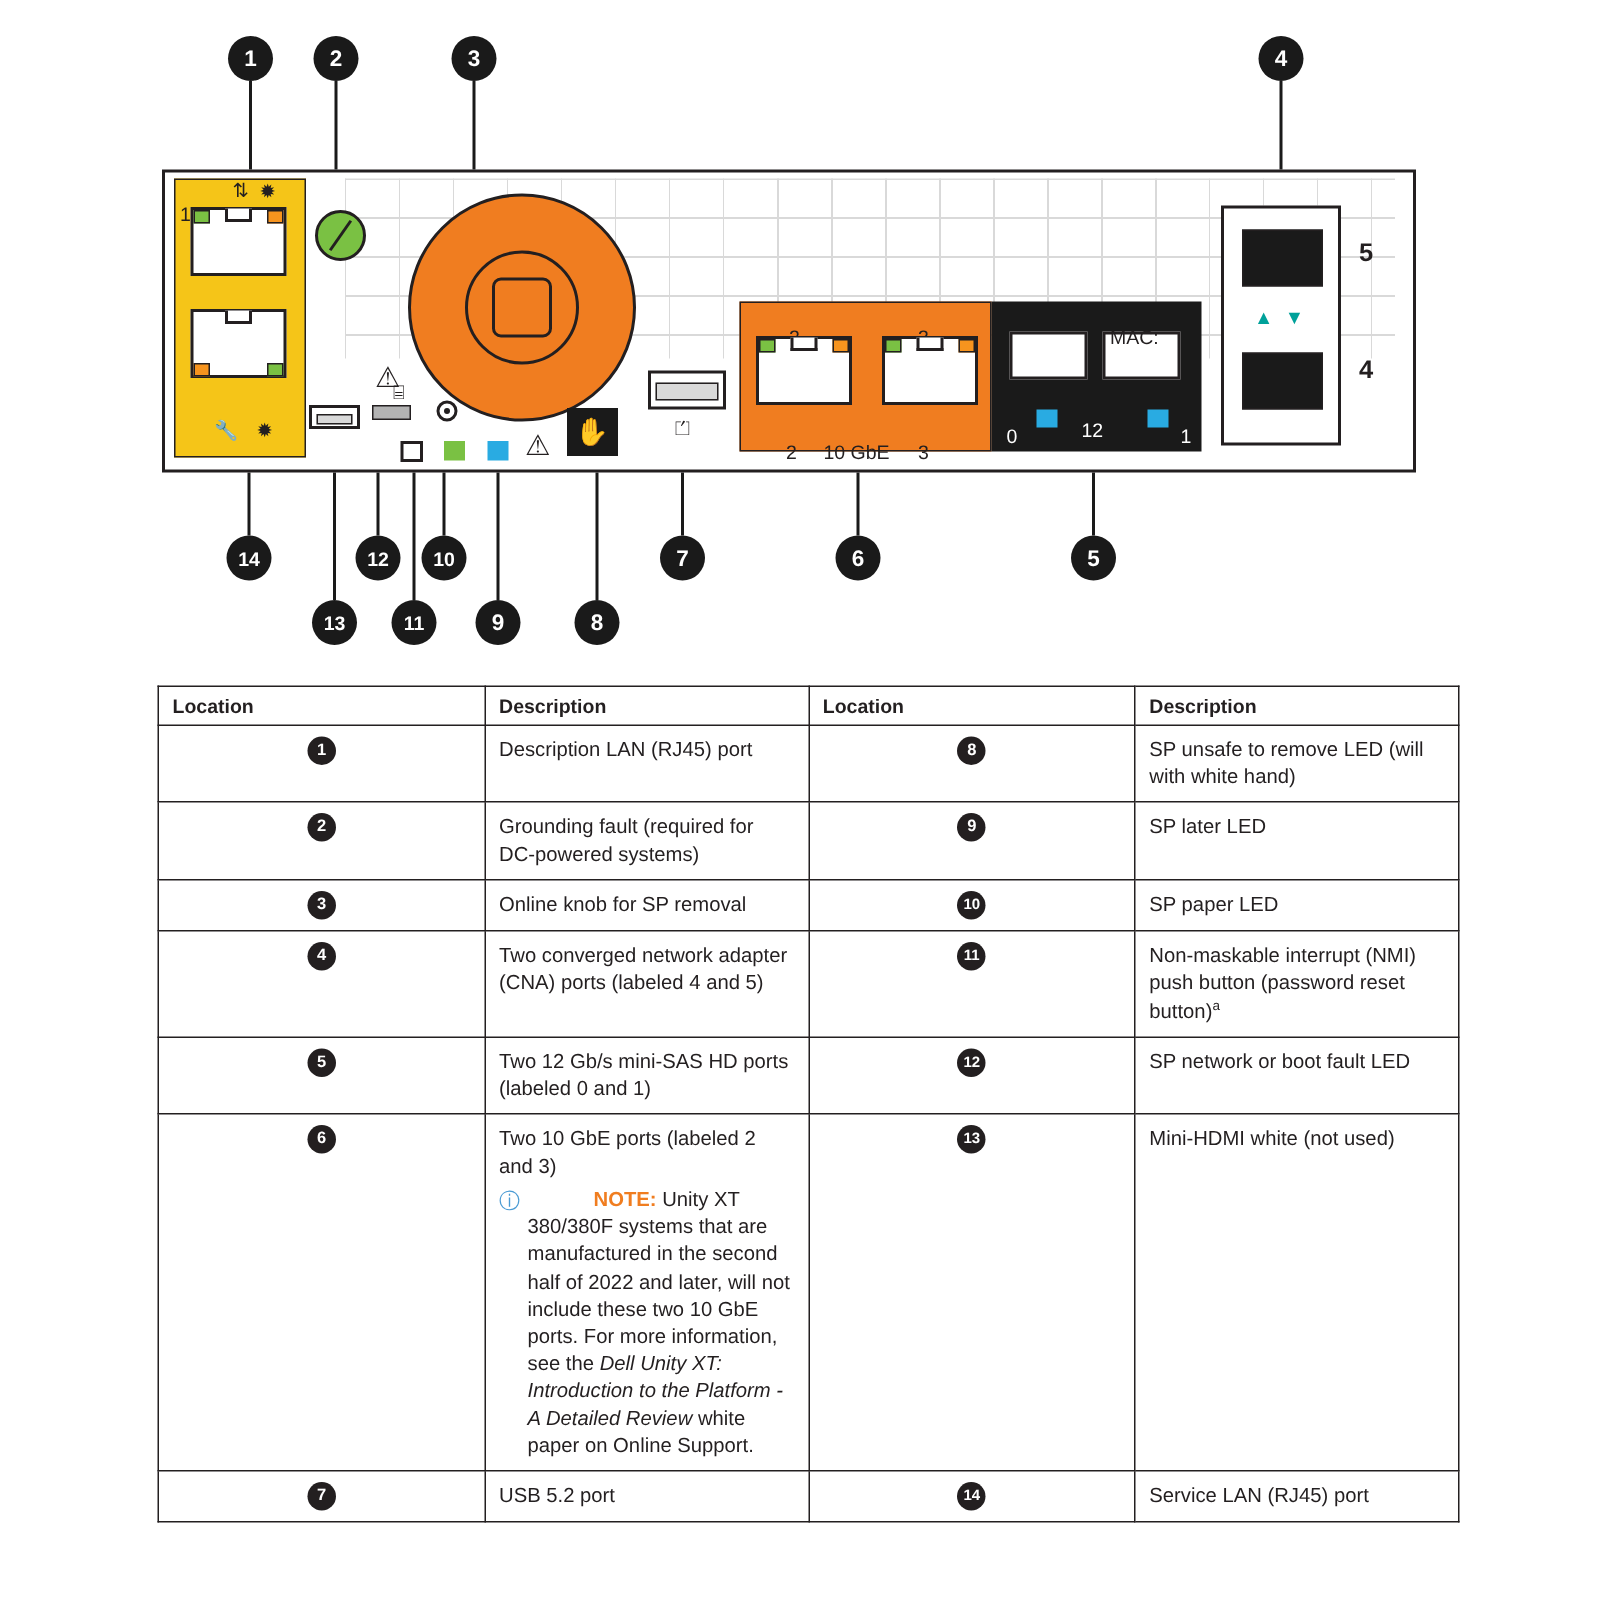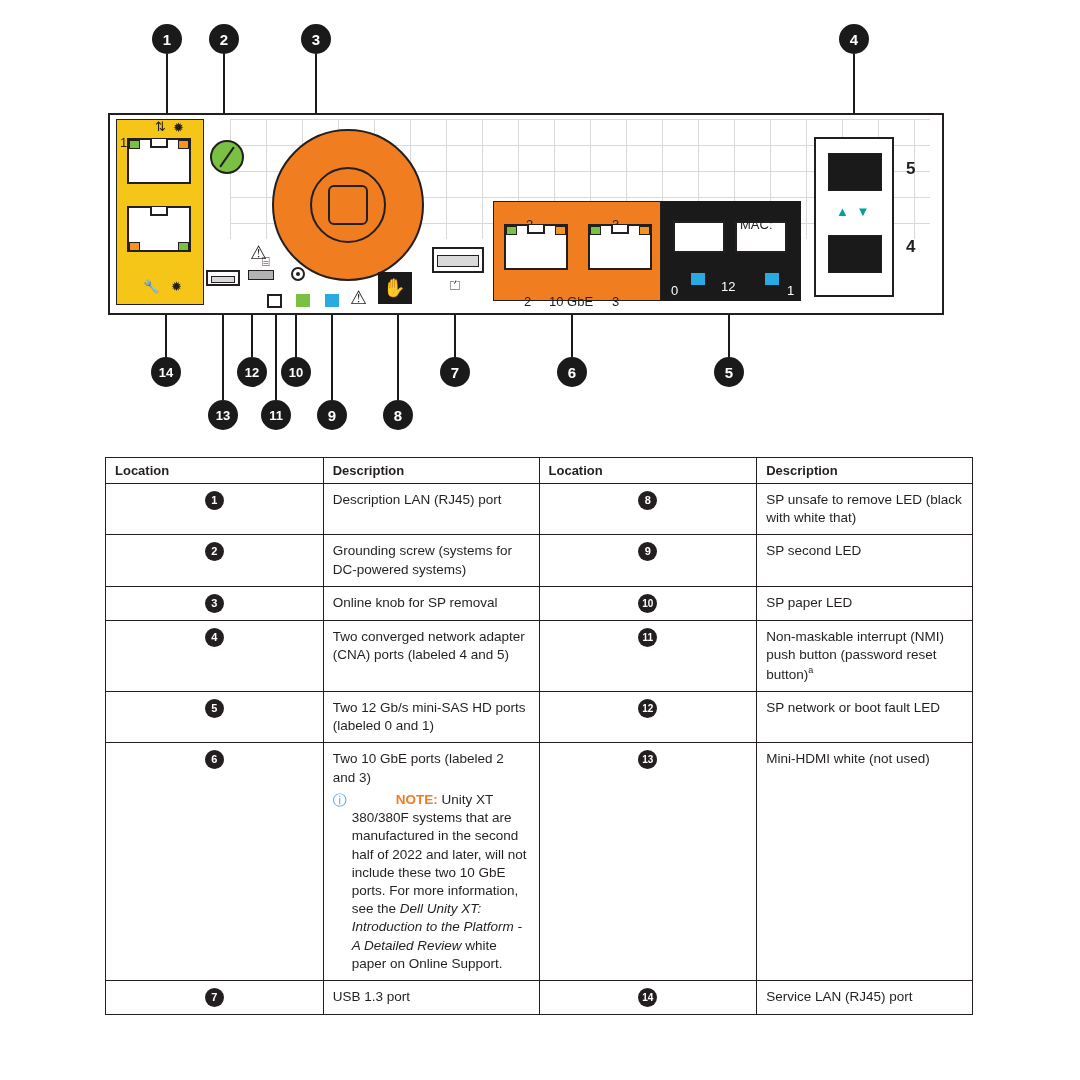--- a/index.html
+++ b/index.html
@@ -482,27 +482,27 @@
       <th>Description</th>
       <th>Location</th>
       <th>Description</th>
     </tr>
   </thead>
   <tbody>
     <tr>
       <td class="loc"><span class="tbubble">1</span></td>
       <td class="desc">Description LAN (RJ45) port</td>
       <td class="loc"><span class="tbubble">8</span></td>
-      <td class="desc">SP unsafe to remove LED (black with white that)</td>
+      <td class="desc">SP unsafe to remove LED (will with white hand)</td>
     </tr>
     <tr>
       <td class="loc"><span class="tbubble">2</span></td>
-      <td class="desc">Grounding screw (systems for DC-powered systems)</td>
+      <td class="desc">Grounding fault (required for DC-powered systems)</td>
       <td class="loc"><span class="tbubble">9</span></td>
-      <td class="desc">SP second LED</td>
+      <td class="desc">SP later LED</td>
     </tr>
     <tr>
       <td class="loc"><span class="tbubble">3</span></td>
       <td class="desc">Online knob for SP removal</td>
       <td class="loc"><span class="tbubble two-digit">10</span></td>
       <td class="desc">SP paper LED</td>
     </tr>
     <tr>
       <td class="loc"><span class="tbubble">4</span></td>
       <td class="desc">Two converged network adapter (CNA) ports (labeled 4 and 5)</td>
@@ -522,18 +522,18 @@
         <div class="note-wrap">
           <span class="note-ico">ⓘ</span>
           <span class="note-body"><span class="note-kw">NOTE:</span><span> Unity XT 380/380F systems that are manufactured in the second half of 2022 and later, will not include these two 10 GbE ports. For more information, see the </span><span class="ital">Dell Unity XT: Introduction to the Platform - A Detailed Review</span><span> white paper on Online Support.</span></span>
         </div>
       </td>
       <td class="loc"><span class="tbubble two-digit">13</span></td>
       <td class="desc">Mini-HDMI white (not used)</td>
     </tr>
     <tr>
       <td class="loc"><span class="tbubble">7</span></td>
-      <td class="desc">USB 1.3 port</td>
+      <td class="desc">USB 5.2 port</td>
       <td class="loc"><span class="tbubble two-digit">14</span></td>
       <td class="desc">Service LAN (RJ45) port</td>
     </tr>
   </tbody>
 </table>
 
 </body></html>

